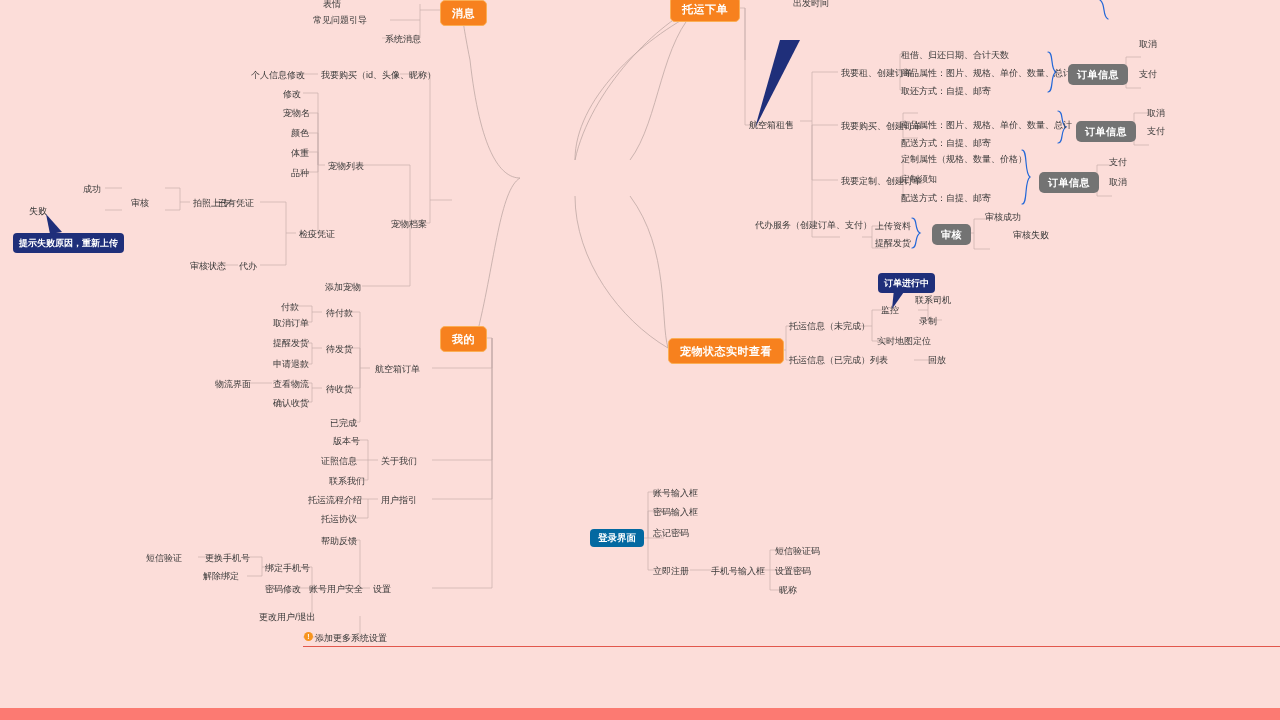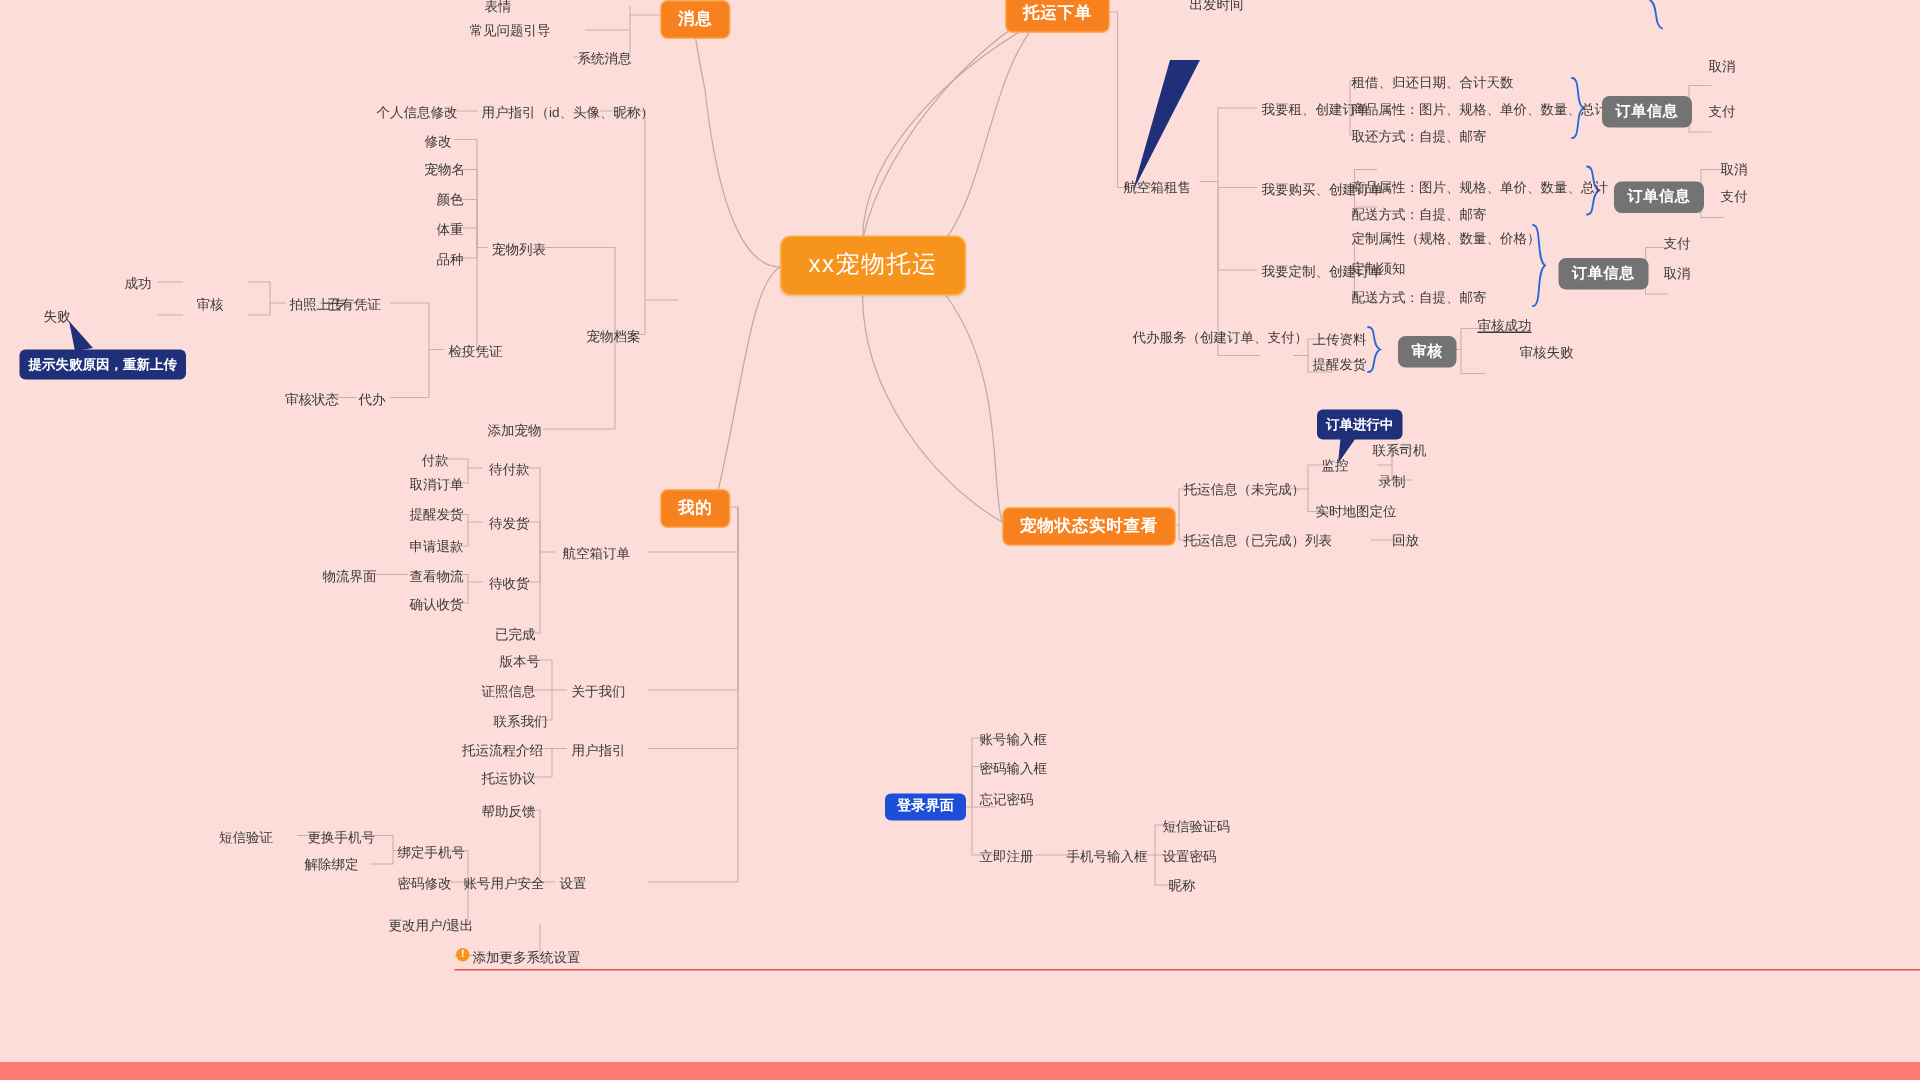--- a/index.html
+++ b/index.html
@@ -34,21 +34,21 @@
     padding:5px 11px;font-weight:bold;letter-spacing:.5px;
   }
   
   .blue{
     background:#737373;border-radius:5px;color:#ffffff;
     font-size:10px;line-height:13px;padding:4px 9px;font-weight:bold;
     letter-spacing:.5px;
   }
   
   .gray{
-    background:#1d4ed8;border-radius:4px;color:#ffffff;
+    background:#0369a1;border-radius:4px;color:#ffffff;
     font-size:9.5px;line-height:12px;padding:3px 8px;font-weight:bold;
   }
   
   .callout{
     background:#1F2F7A;color:#ffffff;border-radius:4px;
     font-size:9px;line-height:12px;font-weight:bold;
     padding:4px 6px;text-align:center;
   }
   .note-underline{
     border-bottom:1px solid #E2574C;color:#3a3a3a;font-size:9px;
@@ -199,21 +199,20 @@
 
     <g fill="none" stroke="#2468D8" stroke-width="1.2" stroke-linecap="round">
       <path d="M1048,52 C1054,52 1050,70 1056,72 C1050,74 1054,92 1048,92"></path>
       <path d="M1058,111 C1064,111 1060,124 1066,127 C1060,130 1064,143 1058,143"></path>
       <path d="M1022,150 C1028,150 1024,173 1030,177 C1024,181 1028,204 1022,204"></path>
       <path d="M912,218 C918,218 914,230 920,233 C914,236 918,248 912,248"></path>
       <path d="M1100,0 C1106,4 1102,16 1108,19"></path>
     </g>
   </svg>
 
-  <div class="node central" style="left:520px;top:157px;">xx宠物托运</div>
 
   <div class="node orange" style="left:440px;top:0px;">消息</div>
   <div class="node orange" style="left:670px;top:-4px;">托运下单</div>
   <div class="node orange" style="left:440px;top:326px;">我的</div>
   <div class="node orange" style="left:668px;top:338px;">宠物状态实时查看</div>
 
   <div class="node txt" style="left:320px;top:-3px;">表情</div>
   <div class="node txt" style="left:310px;top:13px;">常见问题引导</div>
   <div class="node txt" style="left:382px;top:32px;">系统消息</div>
 
@@ -245,38 +244,38 @@
   <div class="node txt" style="left:898px;top:172px;">定制须知</div>
   <div class="node txt" style="left:898px;top:191px;">配送方式：自提、邮寄</div>
   <div class="node blue" style="left:1039px;top:172px;">订单信息</div>
   <div class="node txt" style="left:1106px;top:155px;">支付</div>
   <div class="node txt" style="left:1106px;top:175px;">取消</div>
 
   <div class="node txt" style="left:752px;top:218px;">代办服务（创建订单、支付）</div>
   <div class="node txt" style="left:872px;top:219px;">上传资料</div>
   <div class="node txt" style="left:872px;top:236px;">提醒发货</div>
   <div class="node blue" style="left:932px;top:224px;">审核</div>
-  <div class="node txt" style="left:982px;top:210px;text-decoration:underline;">审核成功</div>
+  <div class="node txt" style="left:982px;top:210px;">审核成功</div>
   <div class="node txt" style="left:982px;top:228px;margin-left:28px;">审核失败</div>
 
   <div class="node txt" style="left:786px;top:319px;">托运信息（未完成）</div>
   <div class="node txt" style="left:878px;top:303px;">监控</div>
   <div class="node txt" style="left:912px;top:293px;">联系司机</div>
   <div class="node txt" style="left:916px;top:314px;">录制</div>
   <div class="node txt" style="left:874px;top:334px;">实时地图定位</div>
   <div class="node txt" style="left:786px;top:353px;">托运信息（已完成）列表</div>
   <div class="node txt" style="left:925px;top:353px;">回放</div>
 
   <div class="node callout" style="left:878px;top:273px;">订单进行中</div>
   <svg style="position:absolute;left:888px;top:289px;width:30px;height:22px;">
     <polygon points="6,0 18,0 4,20" fill="#1F2F7A"></polygon>
   </svg>
 
   <div class="node txt" style="left:388px;top:217px;">宠物档案</div>
-  <div class="node txt" style="left:318px;top:68px;">用户指引（id、头像、昵称）</div>
+  <div class="node txt" style="left:318px;top:68px;">我要购买（id、头像、昵称）</div>
   <div class="node txt" style="left:248px;top:68px;">个人信息修改</div>
   <div class="node txt" style="left:325px;top:159px;">宠物列表</div>
   <div class="node txt" style="left:280px;top:87px;">修改</div>
   <div class="node txt" style="left:280px;top:106px;">宠物名</div>
   <div class="node txt" style="left:288px;top:126px;">颜色</div>
   <div class="node txt" style="left:288px;top:146px;">体重</div>
   <div class="node txt" style="left:288px;top:166px;">品种</div>
   <div class="node txt" style="left:322px;top:280px;">添加宠物</div>
 
   <div class="node txt" style="left:296px;top:227px;">检疫凭证</div>

